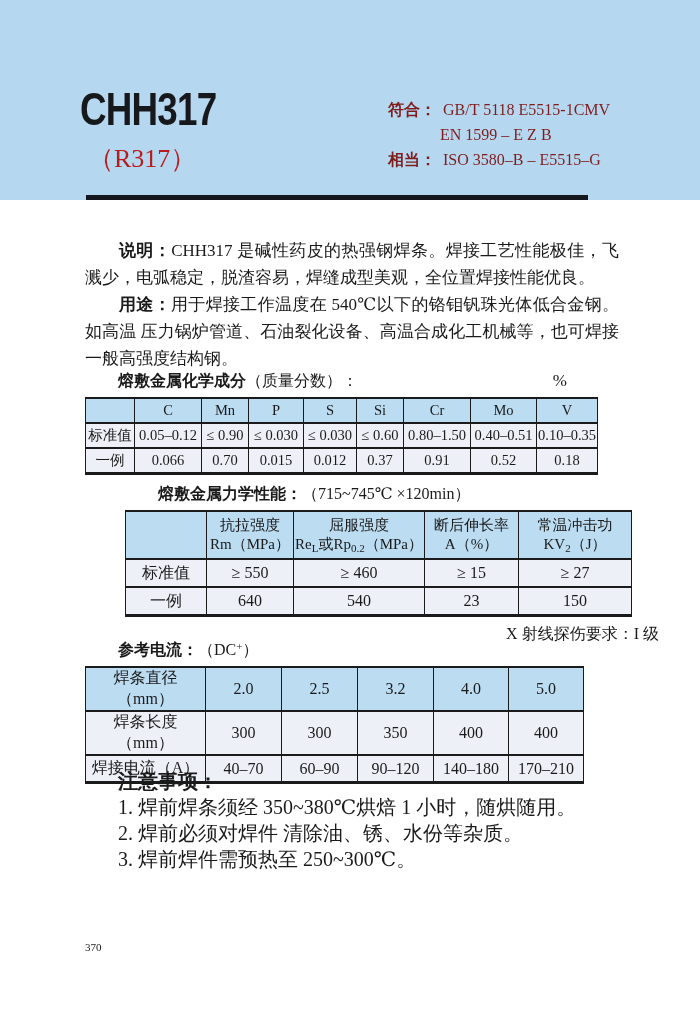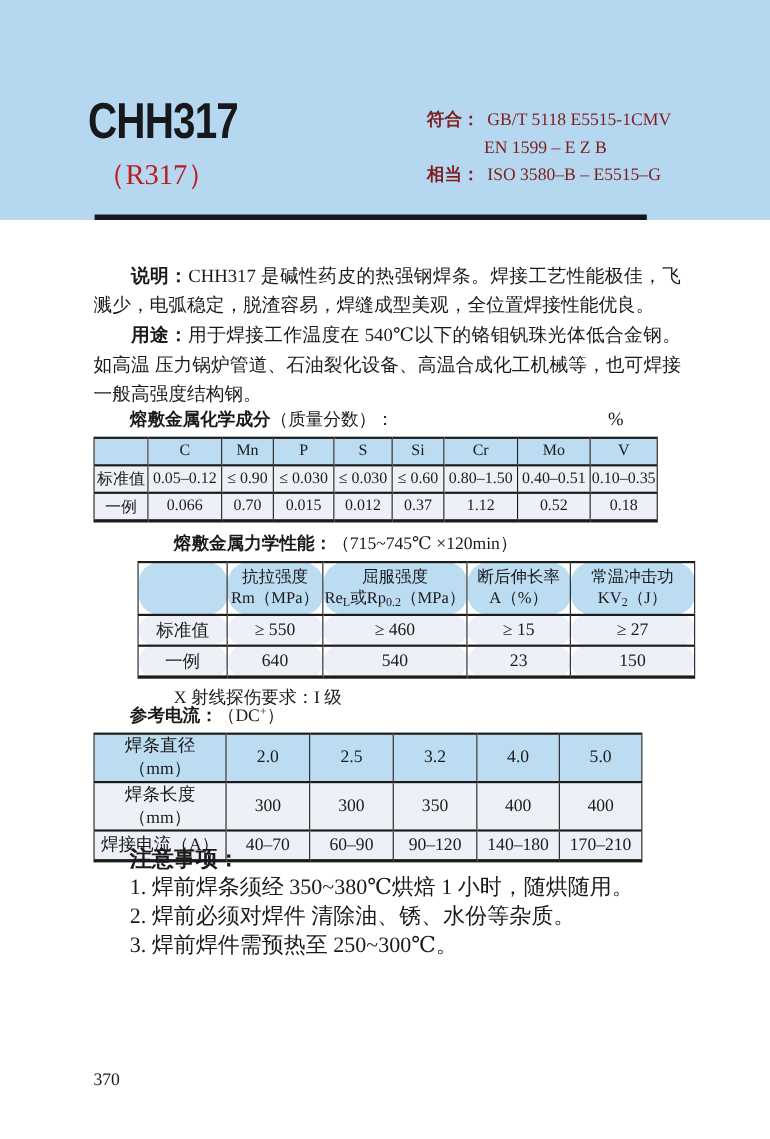--- a/index.html
+++ b/index.html
@@ -44,33 +44,33 @@
   .litrow td{background:#eef0f7;}
   sub.s{font-size:11px;vertical-align:-3px;line-height:0;}
   sup.s{font-size:11px;vertical-align:5px;line-height:0;}
 
   .chem{top:371px;}
   .chem table{width:512px;}
   .chem td{height:23px;font-size:14.5px;}
 
   .mech{top:484px;padding-left:40px;}
   .mech table{width:506px;}
-  .mech td{font-size:16px;height:26px;border-radius:19px;}
+  .mech td{font-size:16px;height:26px;}
   .mech tr.hd td{height:42px;font-size:15px;line-height:19px;padding:2px 0;}
-  .xray{margin-top:7px;margin-left:33px;font-size:16px;}
+  .xray{margin-top:7px;margin-left:33px;font-size:16px;text-align:right;}
 
   .curr{top:640px;}
   .curr table{width:498px;}
   .curr td{height:25px;font-size:16px;}
 
   .notes{top:768px;font-size:20px;line-height:26px;}
   .notes .nt{margin-left:33px;}
   .notes .item{margin-left:33px;}
 
-  .pagenum{position:absolute;left:85px;top:973px;font-size:16px;}
+  .pagenum{position:absolute;left:85px;top:941px;font-size:11px;}
 </style>
 </head>
 <body>
 
 <div class="hdr">
   <div class="model">CHH317</div>
   <div class="alias">（R317）</div>
   <div class="standards">
     <div class="std-row">
       <span class="std-label">符合：</span>
@@ -133,21 +133,21 @@
       <td>0.40–0.51</td>
       <td>0.10–0.35</td>
     </tr>
     <tr class="litrow last">
       <td>一例</td>
       <td>0.066</td>
       <td>0.70</td>
       <td>0.015</td>
       <td>0.012</td>
       <td>0.37</td>
-      <td>1.12</td>
+      <td>0.91</td>
       <td>0.52</td>
       <td>0.18</td>
     </tr>
   </tbody>
     </table>
 </div>
 
 <div class="sec mech">
   <div class="sec-head">
     <span class="sec-title heiti">熔敷金属力学性能：</span>

